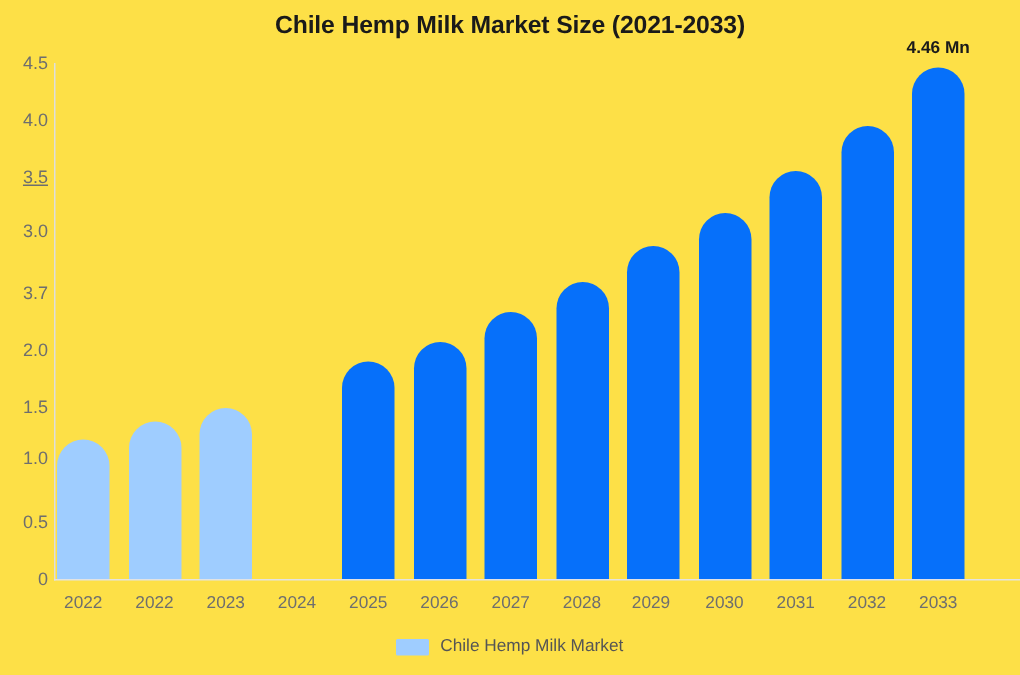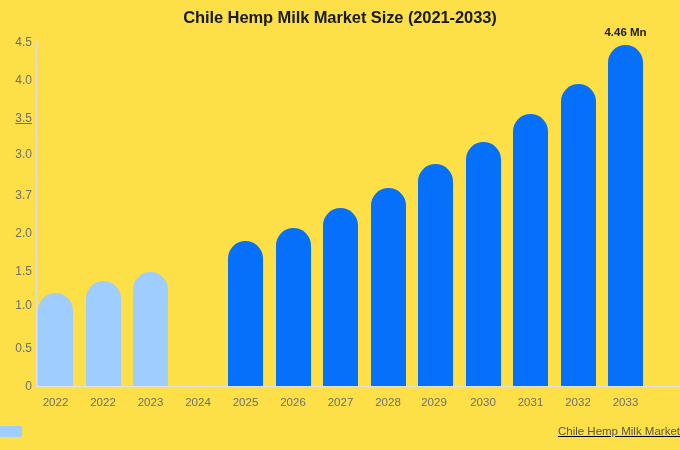--- a/index.html
+++ b/index.html
@@ -115,23 +115,22 @@
   }
 
   
   #legend {
     position: absolute;
     left: 0;
     top: 425px;
     width: 680px;
     display: flex;
     align-items: center;
-    justify-content: space-between;
+    justify-content: center;
     gap: 7px;
-    text-decoration: underline;
   }
   #legend-swatch {
     width: 22px;
     height: 11px;
     background: #9fcdff;
     border-radius: 1px;
   }
   #legend-label {
     font-size: 11.5px;
     color: #555555;

